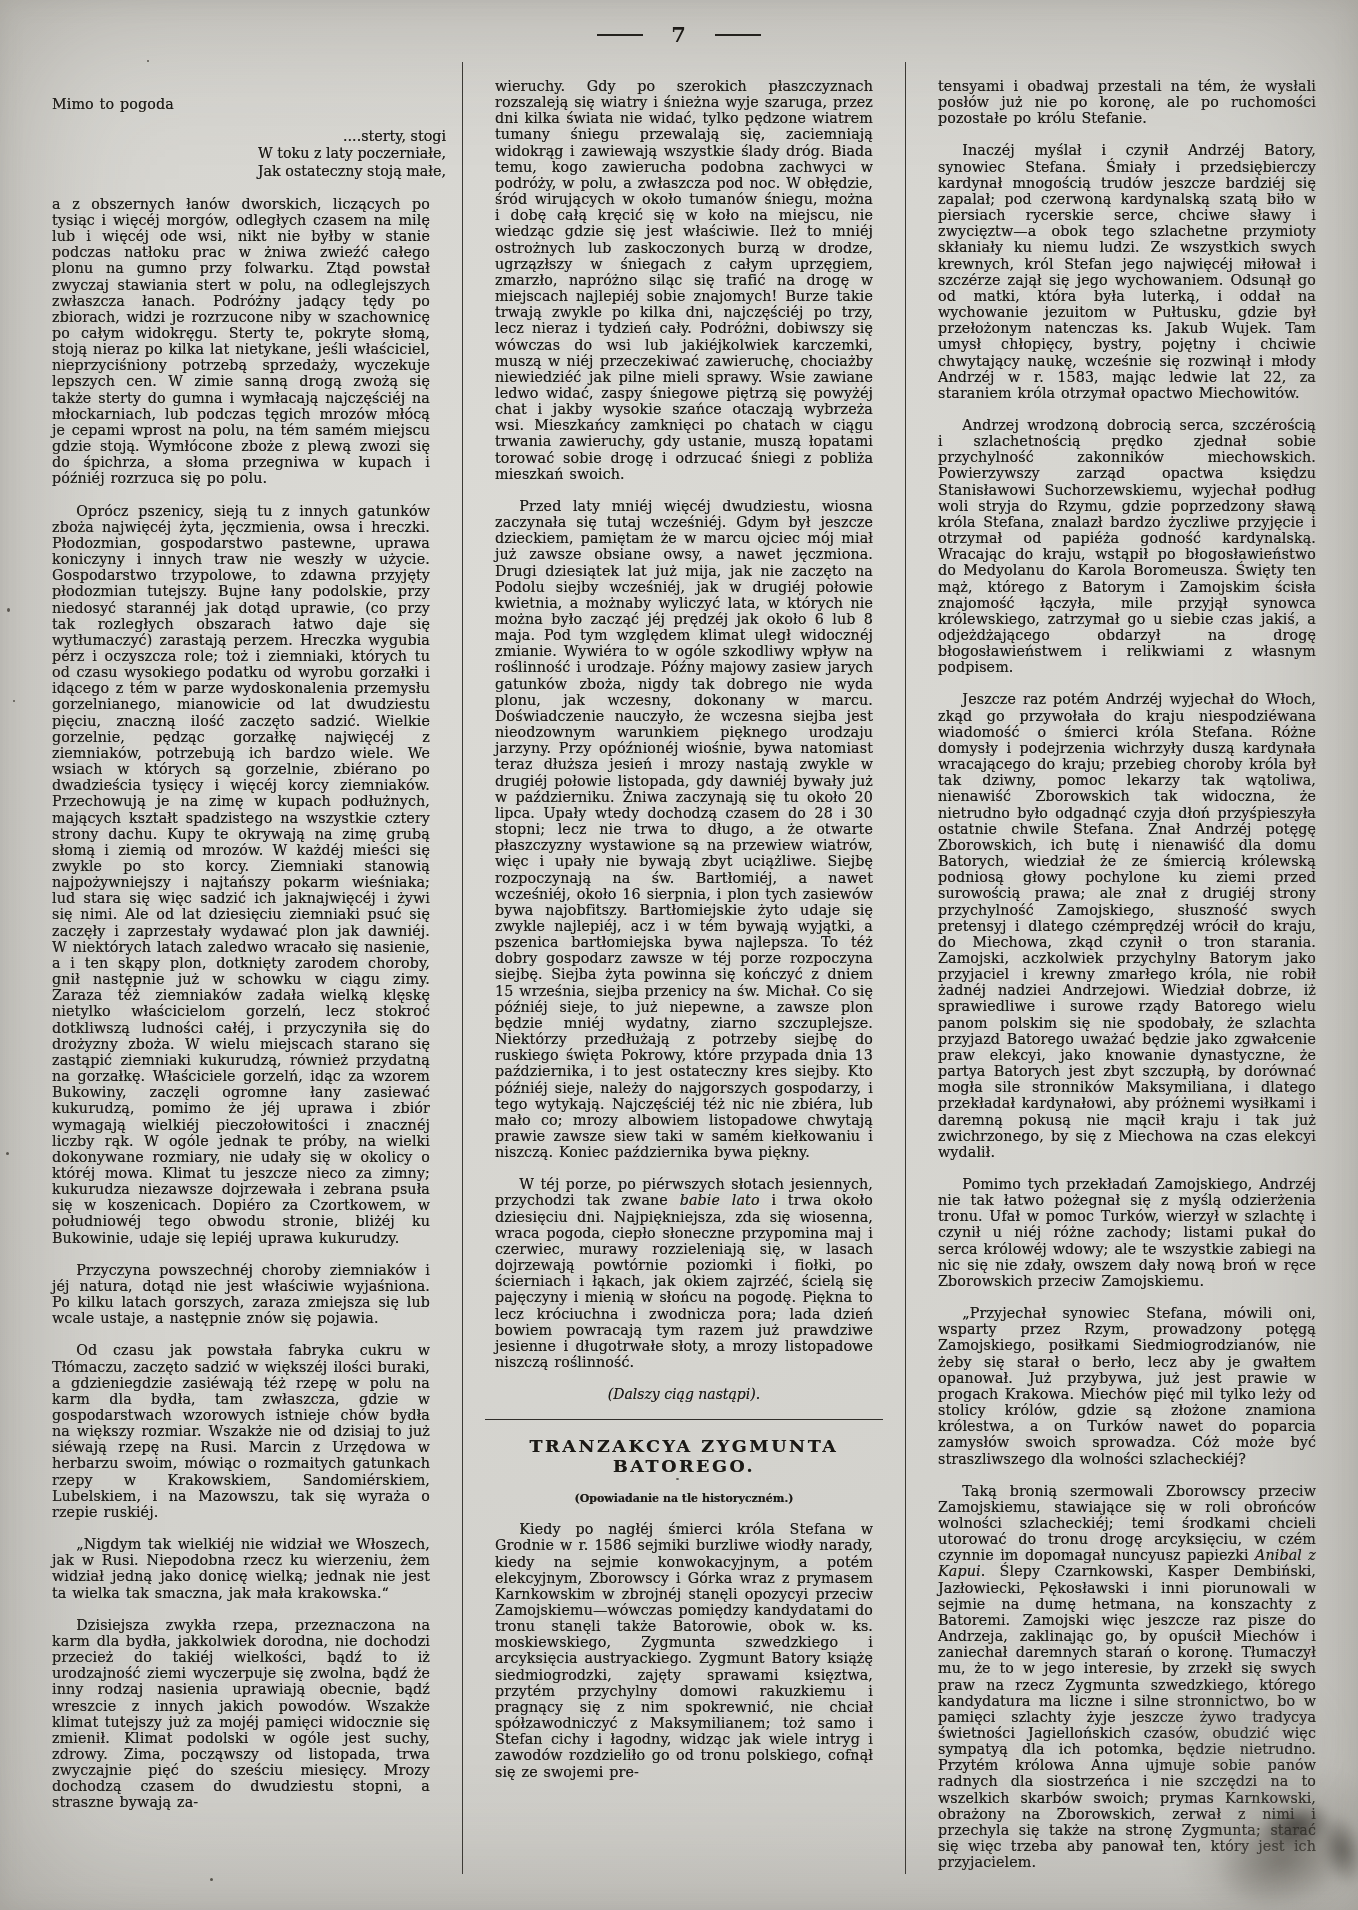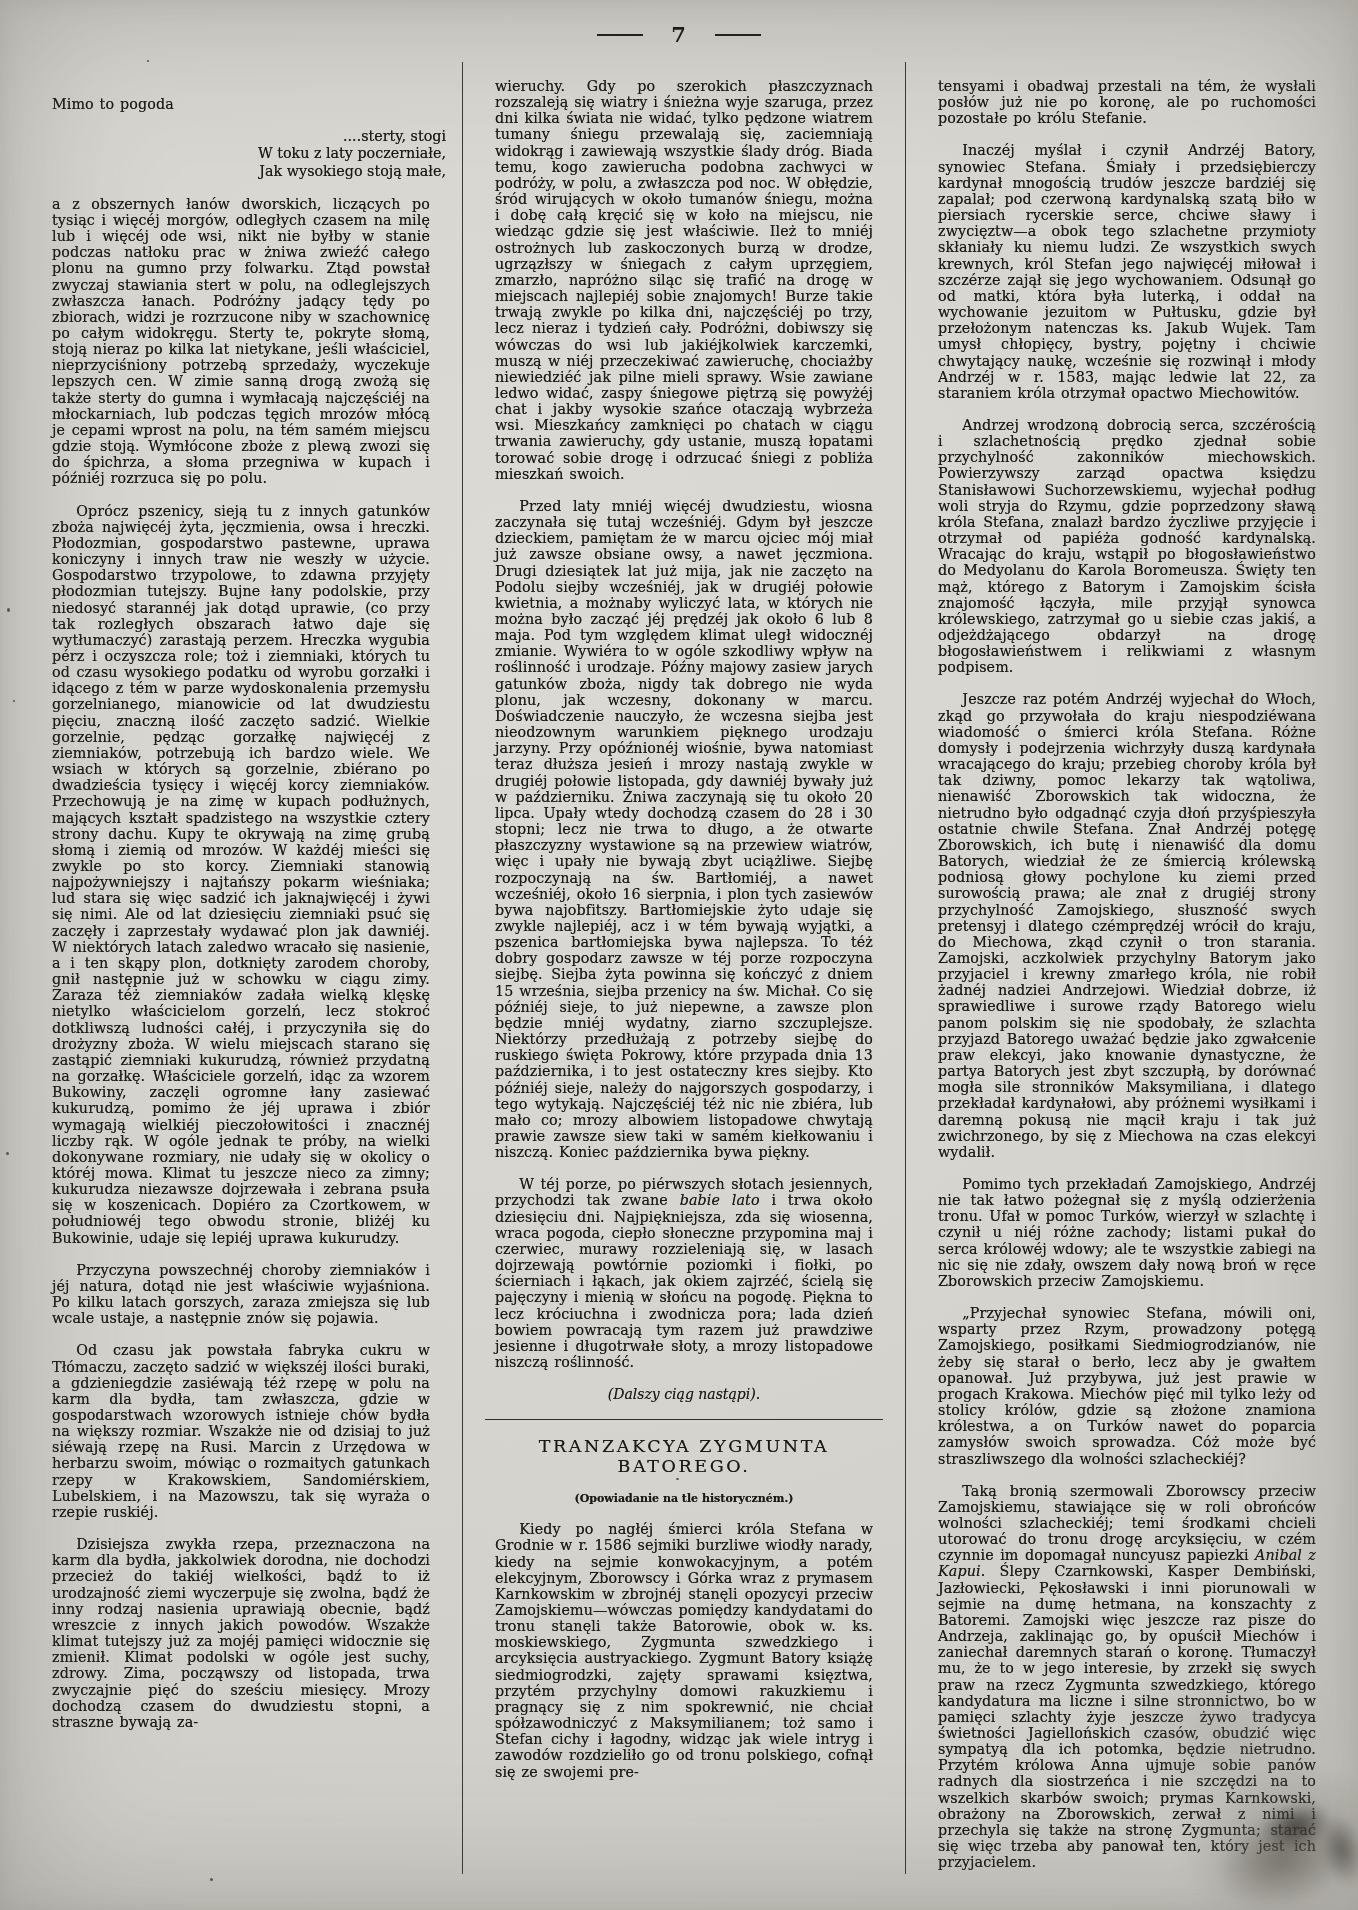--- a/index.html
+++ b/index.html
@@ -56,21 +56,21 @@
     text-align:center;font-style:italic;
     font-size:14px;line-height:17px;
     margin:12px 0 16px;text-indent:0;
     text-shadow:0 0 .4px rgba(10,8,5,.55);
   }
   hr.rule{
     border:none;border-top:1.5px solid #2f2d29;
     width:97%;margin:6px auto 0;
   }
   .heading{
-    text-align:center;font-size:17.5px;font-weight:400;
+    text-align:center;font-size:17.5px;font-weight:700;
     letter-spacing:2.6px;margin:58px 0 0;text-indent:0;
     text-shadow:0 0 .5px rgba(10,8,5,.6);
   }
   .subheading{
     text-align:center;font-size:11px;font-weight:700;
     margin:30px 0 26px;text-indent:0;
     text-shadow:0 0 .4px rgba(10,8,5,.55);
   }
   em{font-style:italic;}
   
@@ -103,26 +103,27 @@
   <div class="pagenum">
     <span class="dash"></span><span>7</span><span class="dash"></span>
   </div>
 
   <div class="columns">
       <div class="col">
         <p class="par opener noindent"><span>Mimo to pogoda</span></p>
         <div class="verse">
           <div class="vline">....sterty, stogi</div>
           <div class="vline">W toku z laty poczerniałe,</div>
-          <div class="vline">Jak wysokiego stoją małe,</div>
+          <div class="vline">Jak ostateczny stoją małe,</div>
         </div>
         <p class="par noindent"><span>a z obszernych łanów dworskich, liczących po tysiąc i więcéj morgów, odległych czasem na milę lub i więcéj ode wsi, nikt nie byłby w stanie podczas natłoku prac w żniwa zwieźć całego plonu na gumno przy folwarku. Ztąd powstał zwyczaj stawiania stert w polu, na odleglejszych zwłaszcza łanach. Podróżny jadący tędy po zbiorach, widzi je rozrzucone niby w szachownicę po całym widokręgu. Sterty te, pokryte słomą, stoją nieraz po kilka lat nietykane, jeśli właściciel, nieprzyciśniony potrzebą sprzedaży, wyczekuje lepszych cen. W zimie sanną drogą zwożą się także sterty do gumna i wymłacają najczęściéj na młockarniach, lub podczas tęgich mrozów młócą je cepami wprost na polu, na tém samém miejscu gdzie stoją. Wymłócone zboże z plewą zwozi się do śpichrza, a słoma przegniwa w kupach i późniéj rozrzuca się po polu.</span></p>
         <p class="par"><span>Oprócz pszenicy, sieją tu z innych gatunków zboża najwięcéj żyta, jęczmienia, owsa i hreczki. Płodozmian, gospodarstwo pastewne, uprawa koniczyny i innych traw nie weszły w użycie. Gospodarstwo trzypolowe, to zdawna przyjęty płodozmian tutejszy. Bujne łany podolskie, przy niedosyć starannéj jak dotąd uprawie, (co przy tak rozległych obszarach łatwo daje się wytłumaczyć) zarastają perzem. Hreczka wygubia pérz i oczyszcza role; toż i ziemniaki, których tu od czasu wysokiego podatku od wyrobu gorzałki i idącego z tém w parze wydoskonalenia przemysłu gorzelnianego, mianowicie od lat dwudziestu pięciu, znaczną ilość zaczęto sadzić. Wielkie gorzelnie, pędząc gorzałkę najwięcéj z ziemniaków, potrzebują ich bardzo wiele. We wsiach w których są gorzelnie, zbiérano po dwadzieścia tysięcy i więcéj korcy ziemniaków. Przechowują je na zimę w kupach podłużnych, mających kształt spadzistego na wszystkie cztery strony dachu. Kupy te okrywają na zimę grubą słomą i ziemią od mrozów. W każdéj mieści się zwykle po sto korcy. Ziemniaki stanowią najpożywniejszy i najtańszy pokarm wieśniaka; lud stara się więc sadzić ich jaknajwięcéj i żywi się nimi. Ale od lat dziesięciu ziemniaki psuć się zaczęły i zaprzestały wydawać plon jak dawniéj. W niektórych latach zaledwo wracało się nasienie, a i ten skąpy plon, dotknięty zarodem choroby, gnił następnie już w schowku w ciągu zimy. Zaraza téż ziemniaków zadała wielką klęskę nietylko właścicielom gorzelń, lecz stokroć dotkliwszą ludności całéj, i przyczyniła się do drożyzny zboża. W wielu miejscach starano się zastąpić ziemniaki kukurudzą, również przydatną na gorzałkę. Właściciele gorzelń, idąc za wzorem Bukowiny, zaczęli ogromne łany zasiewać kukurudzą, pomimo że jéj uprawa i zbiór wymagają wielkiéj pieczołowitości i znacznéj liczby rąk. W ogóle jednak te próby, na wielki dokonywane rozmiary, nie udały się w okolicy o któréj mowa. Klimat tu jeszcze nieco za zimny; kukurudza niezawsze dojrzewała i zebrana psuła się w koszenicach. Dopiéro za Czortkowem, w południowéj tego obwodu stronie, bliżéj ku Bukowinie, udaje się lepiéj uprawa kukurudzy.</span></p>
         <p class="par"><span>Przyczyna powszechnéj choroby ziemniaków i jéj natura, dotąd nie jest właściwie wyjaśniona. Po kilku latach gorszych, zaraza zmiejsza się lub wcale ustaje, a następnie znów się pojawia.</span></p>
         <p class="par"><span>Od czasu jak powstała fabryka cukru w Tłómaczu, zaczęto sadzić w większéj ilości buraki, a gdzieniegdzie zasiéwają téż rzepę w polu na karm dla bydła, tam zwłaszcza, gdzie w gospodarstwach wzorowych istnieje chów bydła na większy rozmiar. Wszakże nie od dzisiaj to już siéwają rzepę na Rusi. Marcin z Urzędowa w herbarzu swoim, mówiąc o rozmaitych gatunkach rzepy w Krakowskiem, Sandomiérskiem, Lubelskiem, i na Mazowszu, tak się wyraża o rzepie ruskiéj.</span></p>
+        <p class="par"><span>„Nigdym tak wielkiéj nie widział we Włoszech, jak w Rusi. Niepodobna rzecz ku wierzeniu, żem widział jedną jako donicę wielką; jednak nie jest ta wielka tak smaczna, jak mała krakowska.“</span></p>
         <p class="par"><span>Dzisiejsza zwykła rzepa, przeznaczona na karm dla bydła, jakkolwiek dorodna, nie dochodzi przecież do takiéj wielkości, bądź to iż urodzajność ziemi wyczerpuje się zwolna, bądź że inny rodzaj nasienia uprawiają obecnie, bądź wreszcie z innych jakich powodów. Wszakże klimat tutejszy już za mojéj pamięci widocznie się zmienił. Klimat podolski w ogóle jest suchy, zdrowy. Zima, począwszy od listopada, trwa zwyczajnie pięć do sześciu miesięcy. Mrozy dochodzą czasem do dwudziestu stopni, a straszne bywają za-</span></p>
       </div>
       <div class="col">
         <p class="par noindent"><span>wieruchy. Gdy po szerokich płaszczyznach rozszaleją się wiatry i śnieżna wyje szaruga, przez dni kilka świata nie widać, tylko pędzone wiatrem tumany śniegu przewalają się, zaciemniają widokrąg i zawiewają wszystkie ślady dróg. Biada temu, kogo zawierucha podobna zachwyci w podróży, w polu, a zwłaszcza pod noc. W obłędzie, śród wirujących w około tumanów śniegu, można i dobę całą kręcić się w koło na miejscu, nie wiedząc gdzie się jest właściwie. Ileż to mniéj ostrożnych lub zaskoczonych burzą w drodze, ugrzązłszy w śniegach z całym uprzęgiem, zmarzło, napróżno siląc się trafić na drogę w miejscach najlepiéj sobie znajomych! Burze takie trwają zwykle po kilka dni, najczęściéj po trzy, lecz nieraz i tydzień cały. Podróżni, dobiwszy się wówczas do wsi lub jakiéjkolwiek karczemki, muszą w niéj przeczekiwać zawieruchę, chociażby niewiedziéć jak pilne mieli sprawy. Wsie zawiane ledwo widać, zaspy śniegowe piętrzą się powyżéj chat i jakby wysokie szańce otaczają wybrzeża wsi. Mieszkańcy zamknięci po chatach w ciągu trwania zawieruchy, gdy ustanie, muszą łopatami torować sobie drogę i odrzucać śniegi z pobliża mieszkań swoich.</span></p>
         <p class="par"><span>Przed laty mniéj więcéj dwudziestu, wiosna zaczynała się tutaj wcześniéj. Gdym był jeszcze dzieckiem, pamiętam że w marcu ojciec mój miał już zawsze obsiane owsy, a nawet jęczmiona. Drugi dziesiątek lat już mija, jak nie zaczęto na Podolu siejby wcześniéj, jak w drugiéj połowie kwietnia, a możnaby wyliczyć lata, w których nie można było zacząć jéj prędzéj jak około 6 lub 8 maja. Pod tym względem klimat uległ widocznéj zmianie. Wywiéra to w ogóle szkodliwy wpływ na roślinność i urodzaje. Późny majowy zasiew jarych gatunków zboża, nigdy tak dobrego nie wyda plonu, jak wczesny, dokonany w marcu. Doświadczenie nauczyło, że wczesna siejba jest nieodzownym warunkiem pięknego urodzaju jarzyny. Przy opóźnionéj wiośnie, bywa natomiast teraz dłuższa jesień i mrozy nastają zwykle w drugiéj połowie listopada, gdy dawniéj bywały już w październiku. Żniwa zaczynają się tu około 20 lipca. Upały wtedy dochodzą czasem do 28 i 30 stopni; lecz nie trwa to długo, a że otwarte płaszczyzny wystawione są na przewiew wiatrów, więc i upały nie bywają zbyt uciążliwe. Siejbę rozpoczynają na św. Bartłomiéj, a nawet wcześniéj, około 16 sierpnia, i plon tych zasiewów bywa najobfitszy. Bartłomiejskie żyto udaje się zwykle najlepiéj, acz i w tém bywają wyjątki, a pszenica bartłomiejska bywa najlepsza. To téż dobry gospodarz zawsze w téj porze rozpoczyna siejbę. Siejba żyta powinna się kończyć z dniem 15 września, siejba przenicy na św. Michał. Co się późniéj sieje, to już niepewne, a zawsze plon będzie mniéj wydatny, ziarno szczuplejsze. Niektórzy przedłużają z potrzeby siejbę do ruskiego święta Pokrowy, które przypada dnia 13 października, i to jest ostateczny kres siejby. Kto późniéj sieje, należy do najgorszych gospodarzy, i tego wytykają. Najczęściéj téż nic nie zbiéra, lub mało co; mrozy albowiem listopadowe chwytają prawie zawsze siew taki w samém kiełkowaniu i niszczą. Koniec października bywa piękny.</span></p>
         <p class="par"><span>W téj porze, po piérwszych słotach jesiennych, przychodzi tak zwane </span><em>babie lato</em><span> i trwa około dziesięciu dni. Najpiękniejsza, zda się wiosenna, wraca pogoda, ciepło słoneczne przypomina maj i czerwiec, murawy rozzieleniają się, w lasach dojrzewają powtórnie poziomki i fiołki, po ścierniach i łąkach, jak okiem zajrzéć, ścielą się pajęczyny i mienią w słońcu na pogodę. Piękna to lecz króciuchna i zwodnicza pora; lada dzień bowiem powracają tym razem już prawdziwe jesienne i długotrwałe słoty, a mrozy listopadowe niszczą roślinność.</span></p>
         <p class="center-italic"><span>(Dalszy ciąg nastąpi).</span></p>
         <hr class="rule">
         <p class="heading"><span>TRANZAKCYA ZYGMUNTA BATOREGO.</span></p>
         <p class="subheading"><span>(Opowiadanie na tle historyczném.)</span></p>

